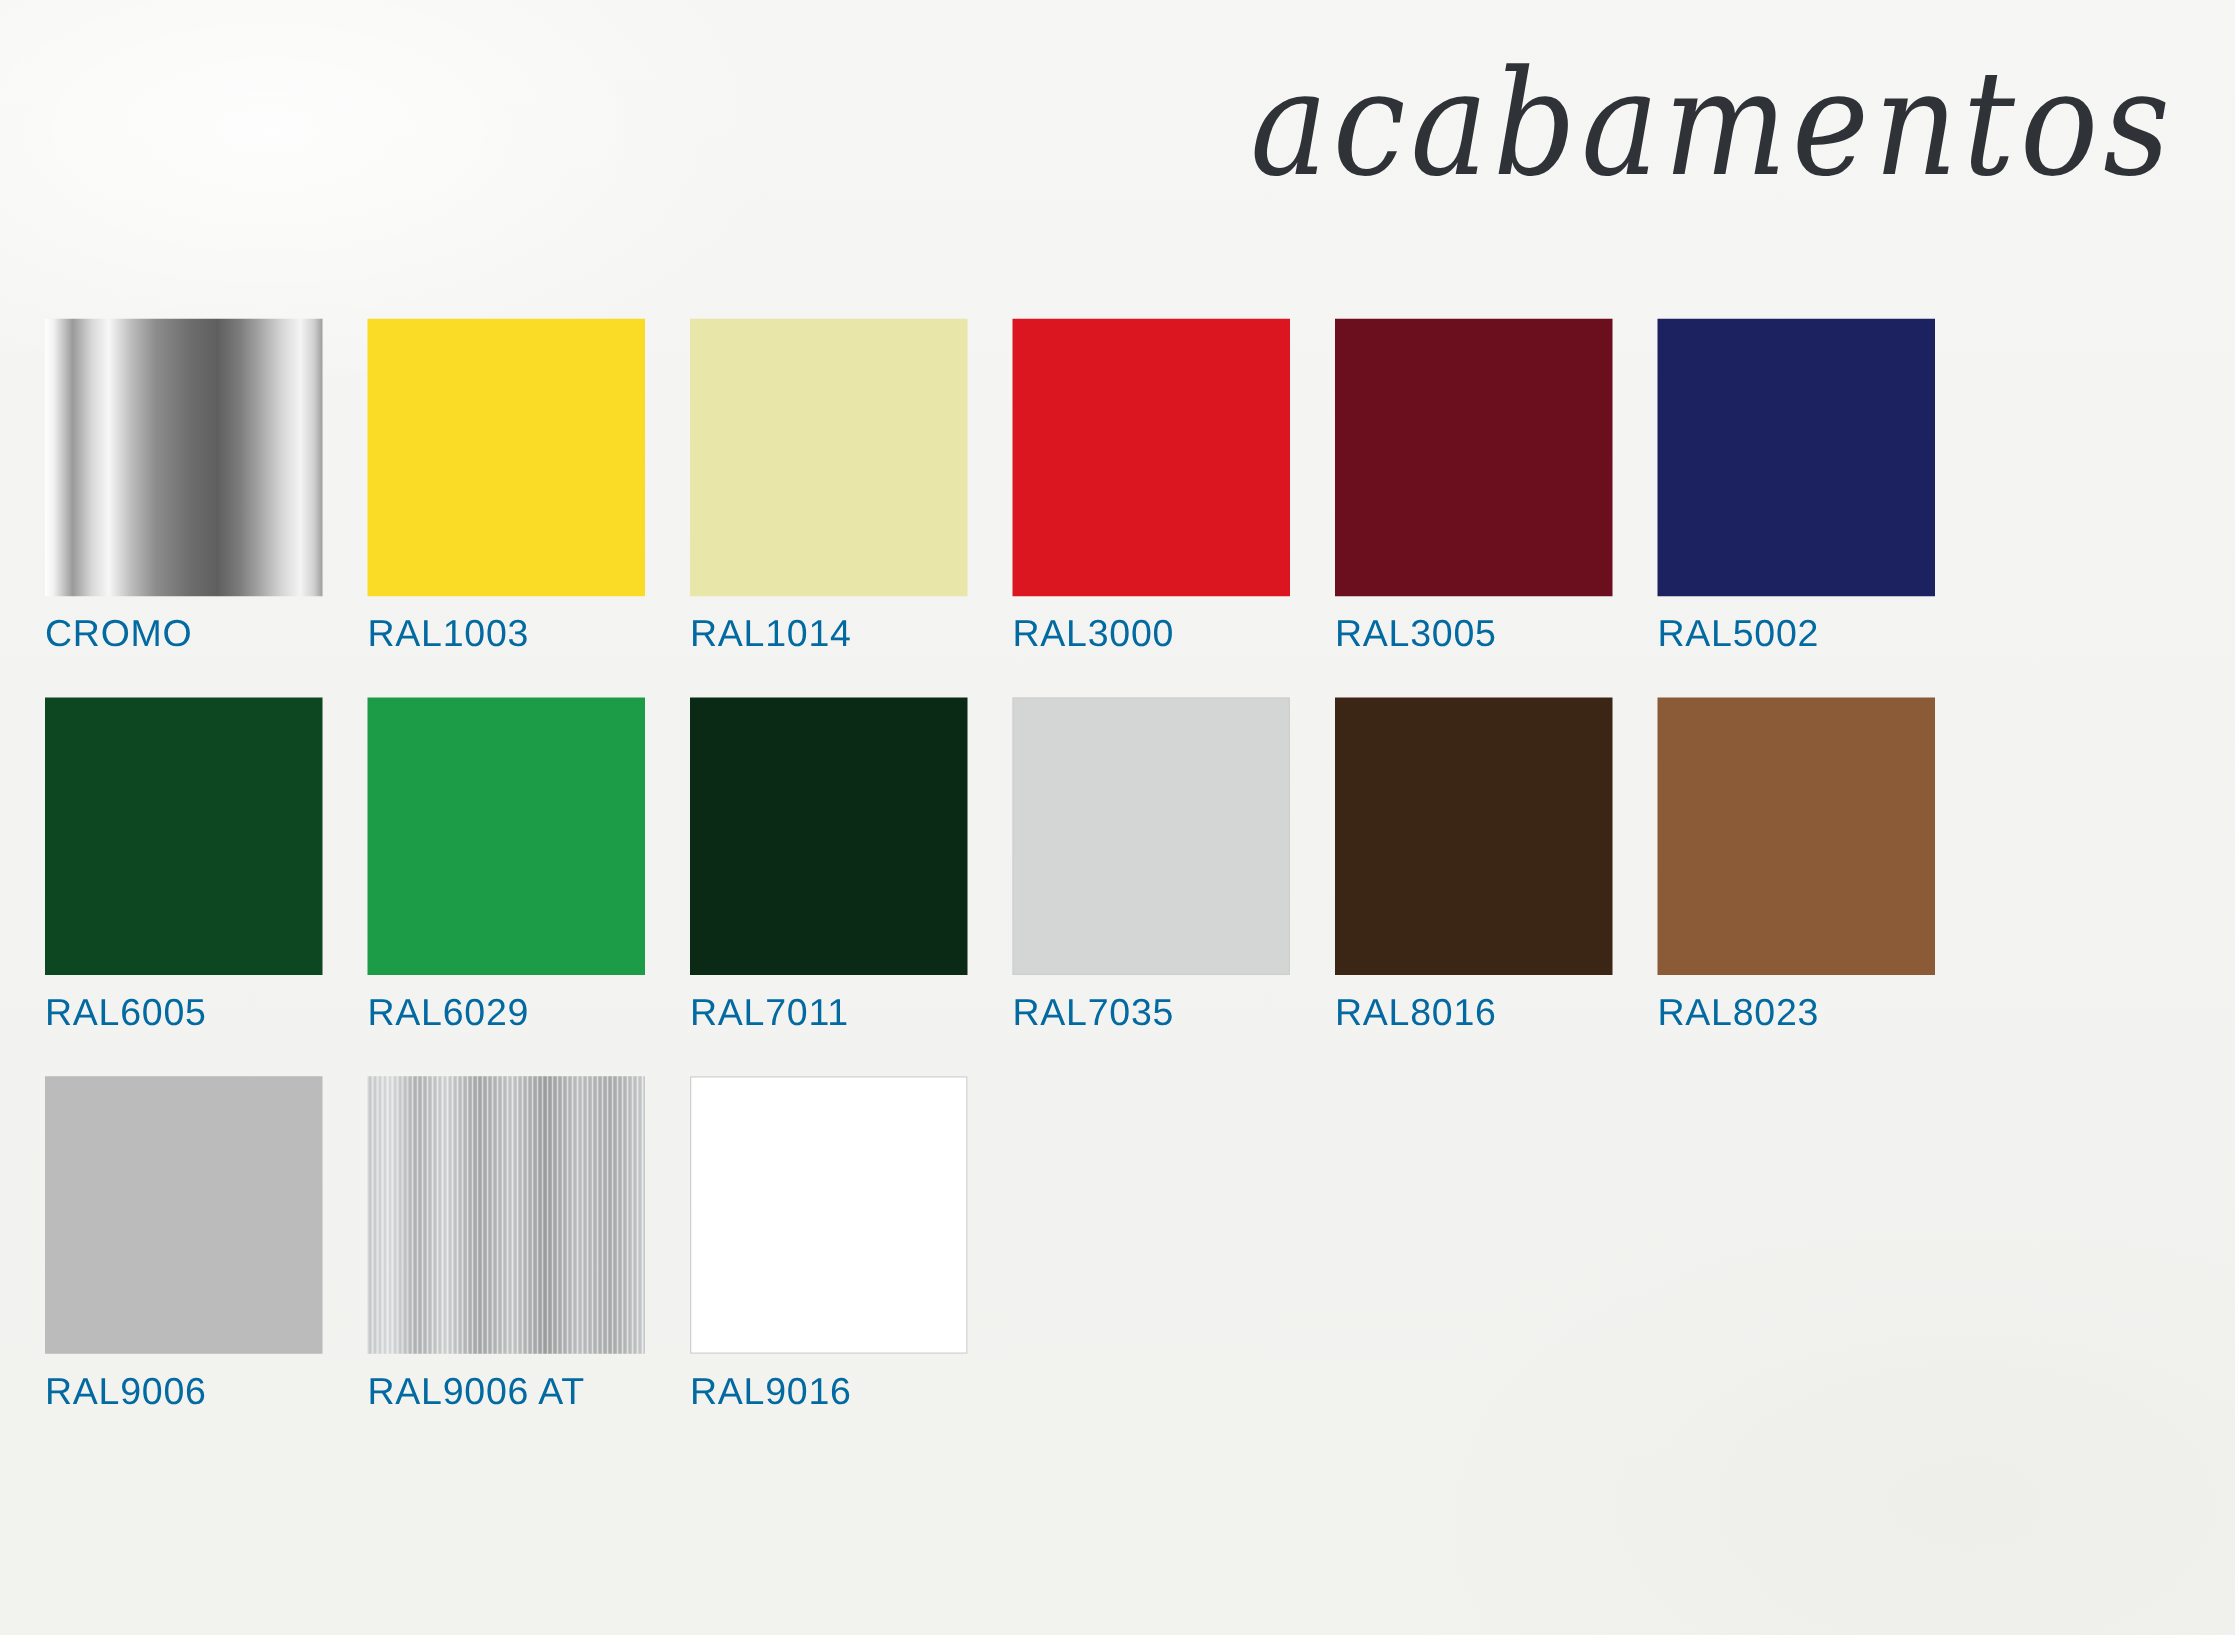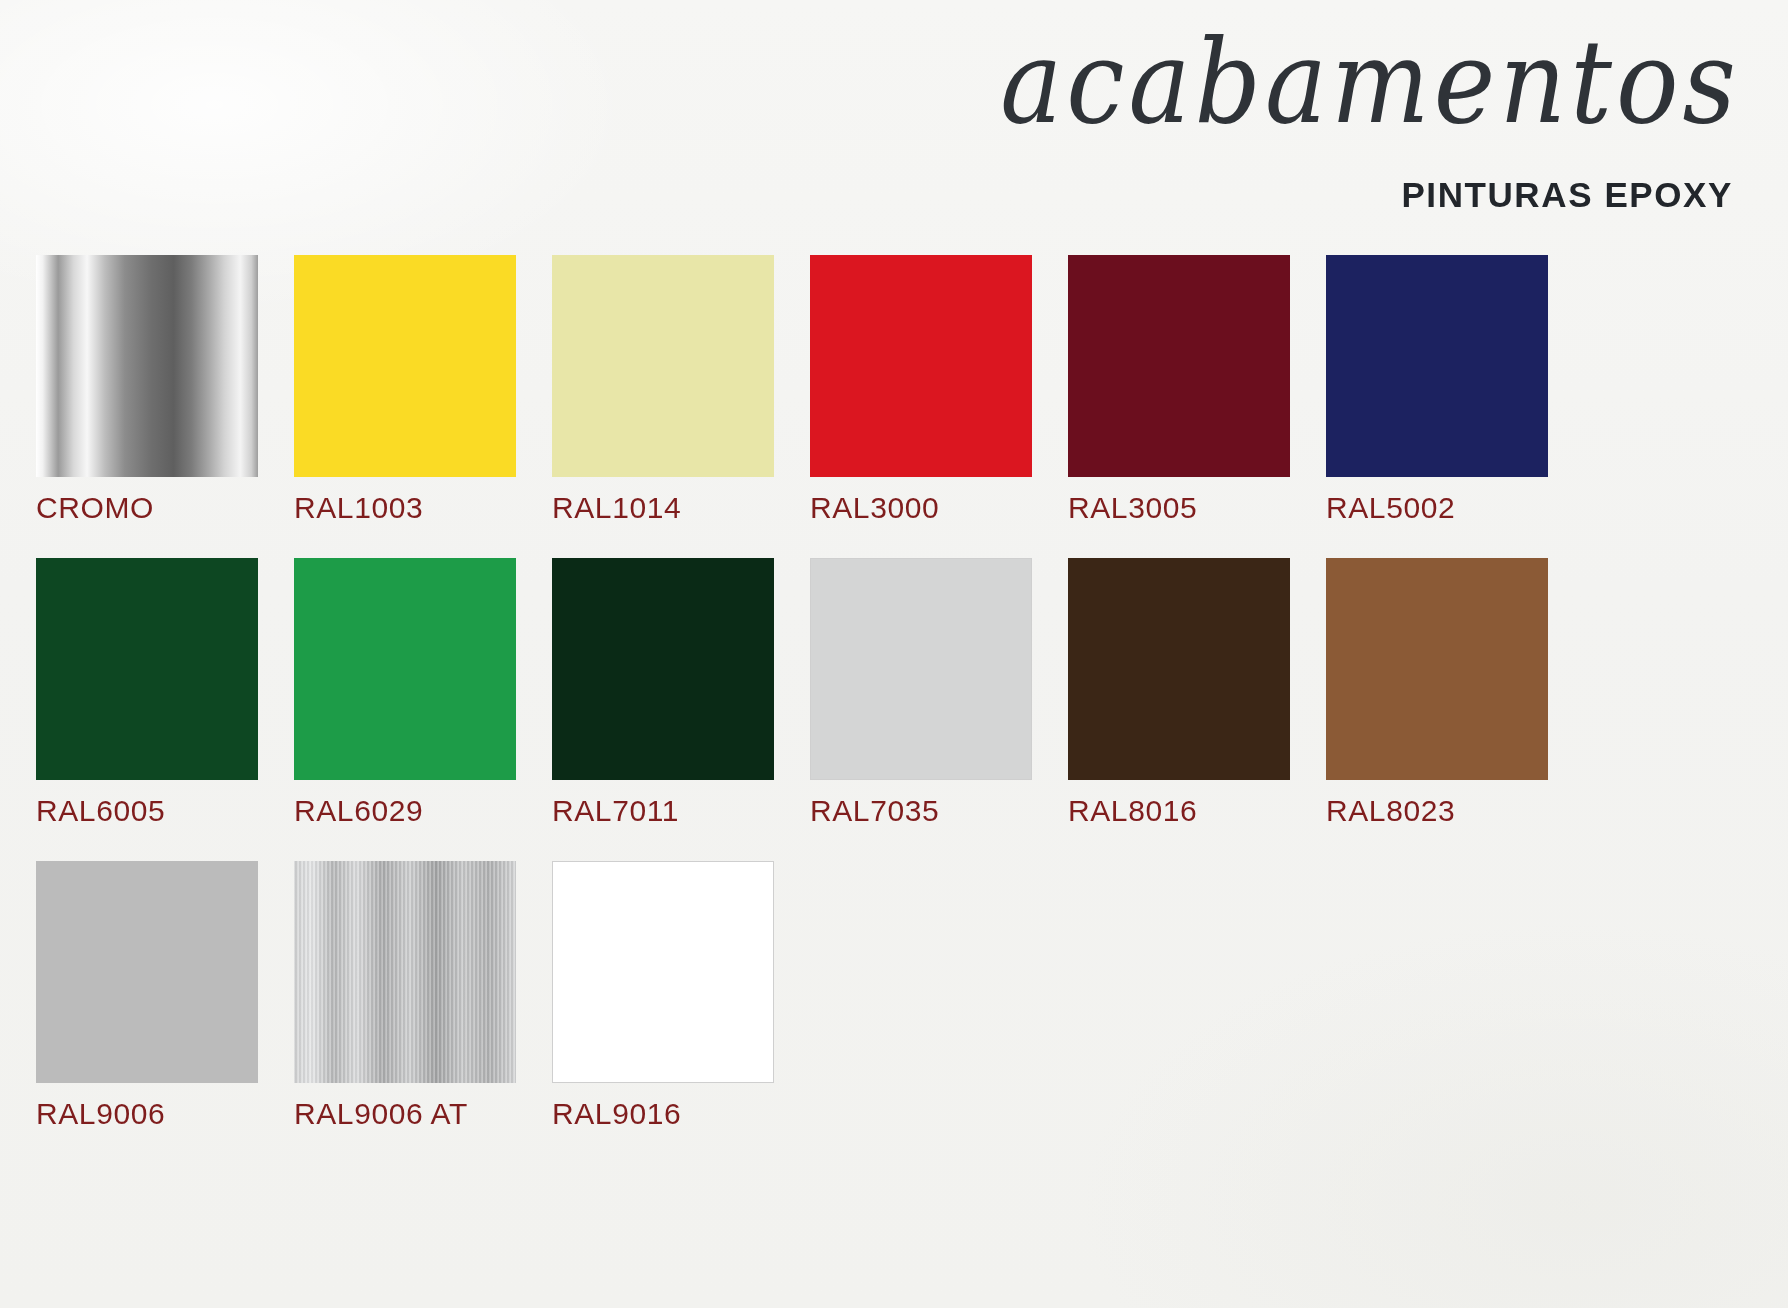--- a/index.html
+++ b/index.html
@@ -21,21 +21,21 @@
     inset: 0;
     background:
       radial-gradient(ellipse 600px 300px at 12% 8%, rgba(255,255,255,0.85), rgba(255,255,255,0) 70%),
       radial-gradient(ellipse 700px 400px at 88% 92%, rgba(236,236,232,0.7), rgba(255,255,255,0) 70%),
       linear-gradient(180deg, #f6f6f4 0%, #f3f3f1 45%, #f2f2ef 100%);
     pointer-events: none;
   }
 
   #header {
     position: absolute;
-    top: 0;
+    top: 17px;
     left: 0;
     right: 0;
     height: 232px;
   }
 
   #main-title {
     position: absolute;
     right: 48px;
     top: 18px;
     font-family: "DejaVu Serif", serif;
@@ -81,21 +81,21 @@
     width: 222px;
     height: 222px;
     box-sizing: border-box;
   }
 
   .swatch-label {
     font-family: "Liberation Sans", sans-serif;
     font-size: 30px;
     font-weight: 300;
     letter-spacing: 0.6px;
-    color: #7f1d1d;
+    color: #0369a1;
     margin-top: 14px;
     white-space: nowrap;
   }
 
   
   .finish-chrome {
     background: linear-gradient(90deg,
       #ffffff 0%,
       #f2f2f2 3%,
       #9a9a9a 10%,
@@ -138,21 +138,20 @@
     border: 1px solid #cfcfcf;
   }
 </style>
 </head>
 <body>
 
 <div id="paper-texture"></div>
 
 <div id="header">
   <div id="main-title">acabamentos</div>
-  <div id="subtitle">PINTURAS EPOXY</div>
 </div>
 
 <div id="swatch-grid">
     <div class="swatch-cell">
       <div class="swatch-chip finish-chrome"></div>
       <div class="swatch-label">CROMO</div>
     </div>
     <div class="swatch-cell">
       <div class="swatch-chip" style="background: rgb(250, 219, 37);"></div>
       <div class="swatch-label">RAL1003</div>

